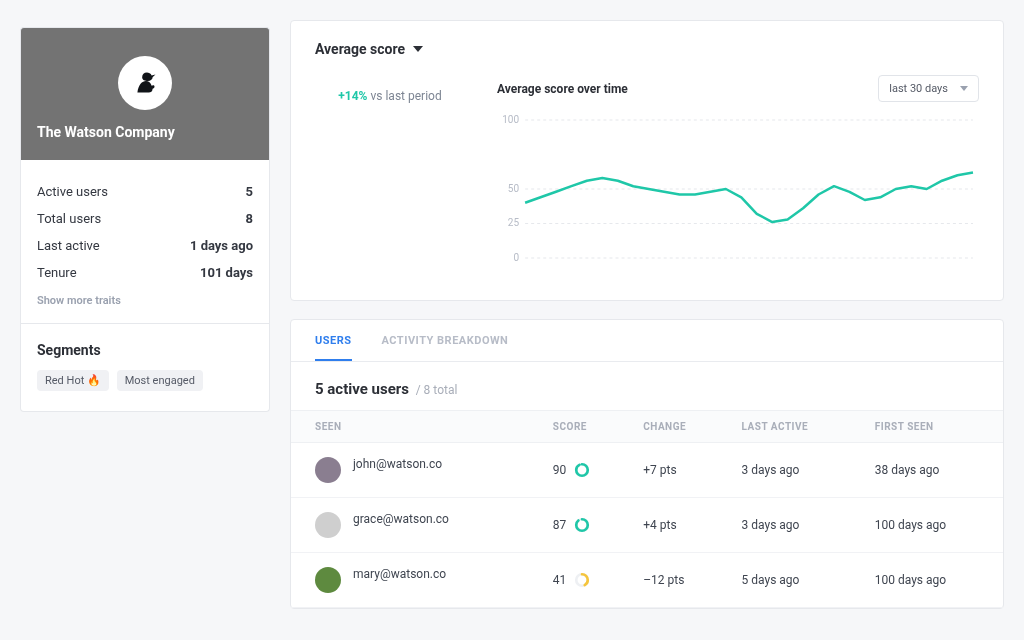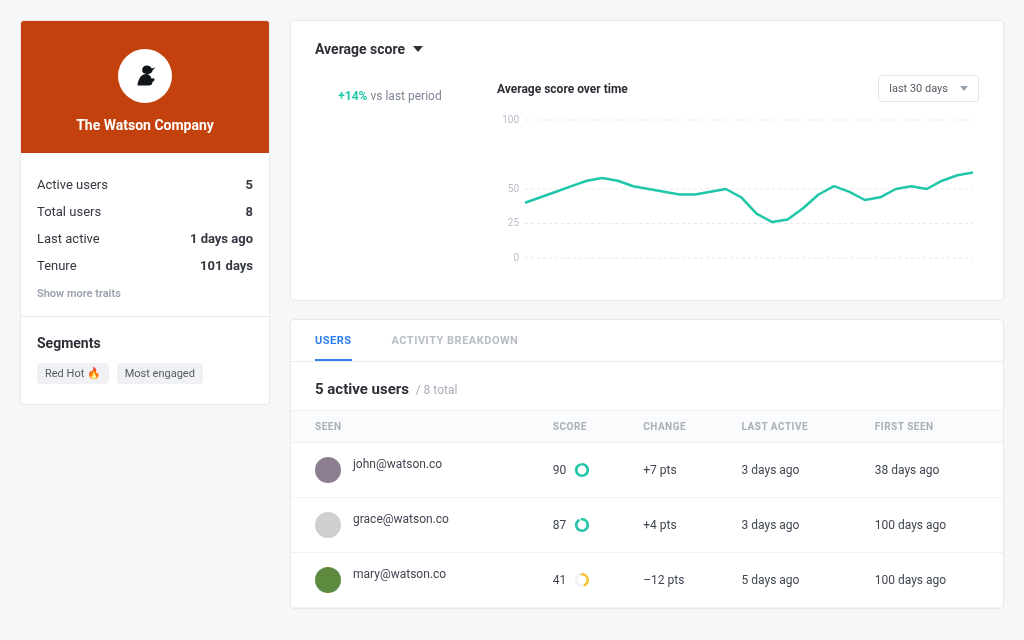--- a/index.html
+++ b/index.html
@@ -1,20 +1,20 @@
 <!DOCTYPE html>
 <html><head>
 <meta charset="utf-8">
 <style>
 * { box-sizing: border-box; margin: 0; padding: 0; }
 body { font-family: -apple-system, BlinkMacSystemFont, "Segoe UI", Roboto, sans-serif; background: #f6f7f9; color: #2c2f36; width: 1024px; height: 640px; overflow: hidden; }
 .layout { display: flex; padding: 20px; gap: 20px; }
 .sidebar { width: 250px; display: flex; flex-direction: column; gap: 0; }
 .card { background: #fff; border: 1px solid #e6e8ec; border-radius: 4px; }
-.company-head { background: #c2410c; padding: 28px 16px 20px; text-align: center; border-radius: 4px 4px 0 0; border: 1px solid #e6e8ec; border-bottom: none; }
+.company-head { background: #737373; padding: 28px 16px 20px; text-align: left; border-radius: 4px 4px 0 0; border: 1px solid #e6e8ec; border-bottom: none; margin-top: 7px; }
 .avatar-wrap { width: 54px; height: 54px; border-radius: 50%; background: #fff; margin: 0 auto 14px; display: flex; align-items: center; justify-content: center; }
 .avatar-wrap svg { width: 38px; height: 38px; }
 .company-name { color: #fff; font-weight: 700; font-size: 14px; }
 .traits-card { border-top: none; padding: 18px 16px 16px; border-radius: 0; }
 .section-title { font-weight: 700; font-size: 14px; margin-bottom: 12px; }
 .trait-row { display: flex; justify-content: space-between; font-size: 13px; padding: 6px 0; color: #343841; }
 .trait-row span:last-child { font-weight: 700; }
 .show-more { color: #9aa1af; font-size: 11px; margin-top: 8px; cursor: pointer; font-weight: 600; }
 .segments-card { padding: 18px 16px 20px; border-top: none; border-radius: 0 0 4px 4px; }
 .seg-tags { display: flex; gap: 8px; flex-wrap: wrap; }
@@ -36,21 +36,21 @@
 .chart-head { display: flex; justify-content: space-between; align-items: center; margin-bottom: 10px; }
 .chart-title { font-size: 12px; font-weight: 700; }
 .range-select { border: 1px solid #e1e4e9; border-radius: 4px; padding: 6px 30px 6px 10px; font-size: 11px; color: #555a66; background: #fff; position: relative; display: flex; align-items: center; gap: 14px; cursor: pointer; }
 .range-select .chev2 { width: 0; height: 0; border-left: 4px solid transparent; border-right: 4px solid transparent; border-top: 5px solid #9aa1af; position: absolute; right: 10px; }
 .chart-area { height: 160px; position: relative; }
 .chart-area svg { width: 100%; height: 100%; }
 .ytick { font-size: 10px; fill: #b7bcc7; }
 .grid { stroke: #e6e8ec; stroke-dasharray: 3 3; stroke-width: 1; }
 .series { fill: none; stroke: #1fc7a8; stroke-width: 2.5; }
 .users-card { padding: 0; }
-.tabs { display: flex; gap: 40px; padding: 14px 24px 0; border-bottom: 1px solid #e9ebef; }
+.tabs { display: flex; gap: 30px; padding: 14px 24px 0; border-bottom: 1px solid #e9ebef; }
 .tab { font-size: 11px; font-weight: 700; letter-spacing: 0.5px; color: #b7bcc7; padding-bottom: 12px; cursor: pointer; }
 .tab.active { color: #2f7eed; border-bottom: 2px solid #2f7eed; }
 .users-head { padding: 18px 24px 12px; font-size: 15px; color: #2c2f36; }
 .users-head .lead { font-weight: 700; }
 .users-head .sub { color: #a9aeb9; font-size: 12px; }
 .tbl { width: 100%; border-collapse: collapse; }
 .tbl thead th { background: #fafbfc; text-align: left; font-size: 10px; font-weight: 700; color: #a9aeb9; letter-spacing: 0.5px; padding: 10px 12px; border-top: 1px solid #eef0f3; border-bottom: 1px solid #eef0f3; }
 .tbl thead th:first-child { padding-left: 24px; }
 .tbl tbody td { padding: 14px 12px; font-size: 12px; color: #3f4550; border-bottom: 1px solid #f1f2f5; }
 .tbl tbody td:first-child { padding-left: 24px; }

